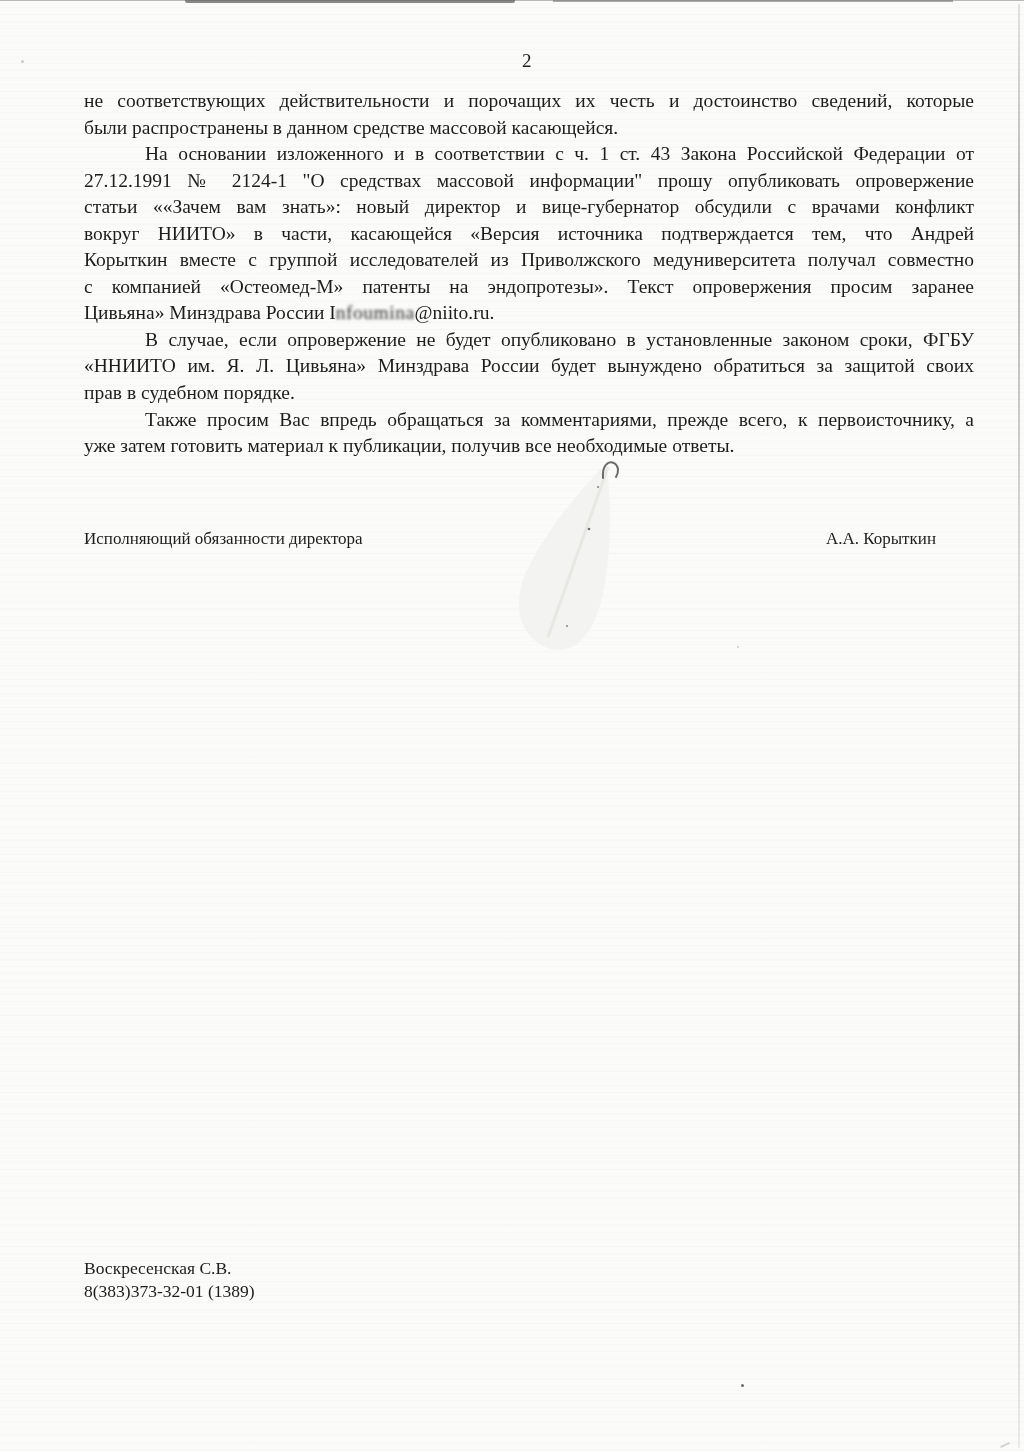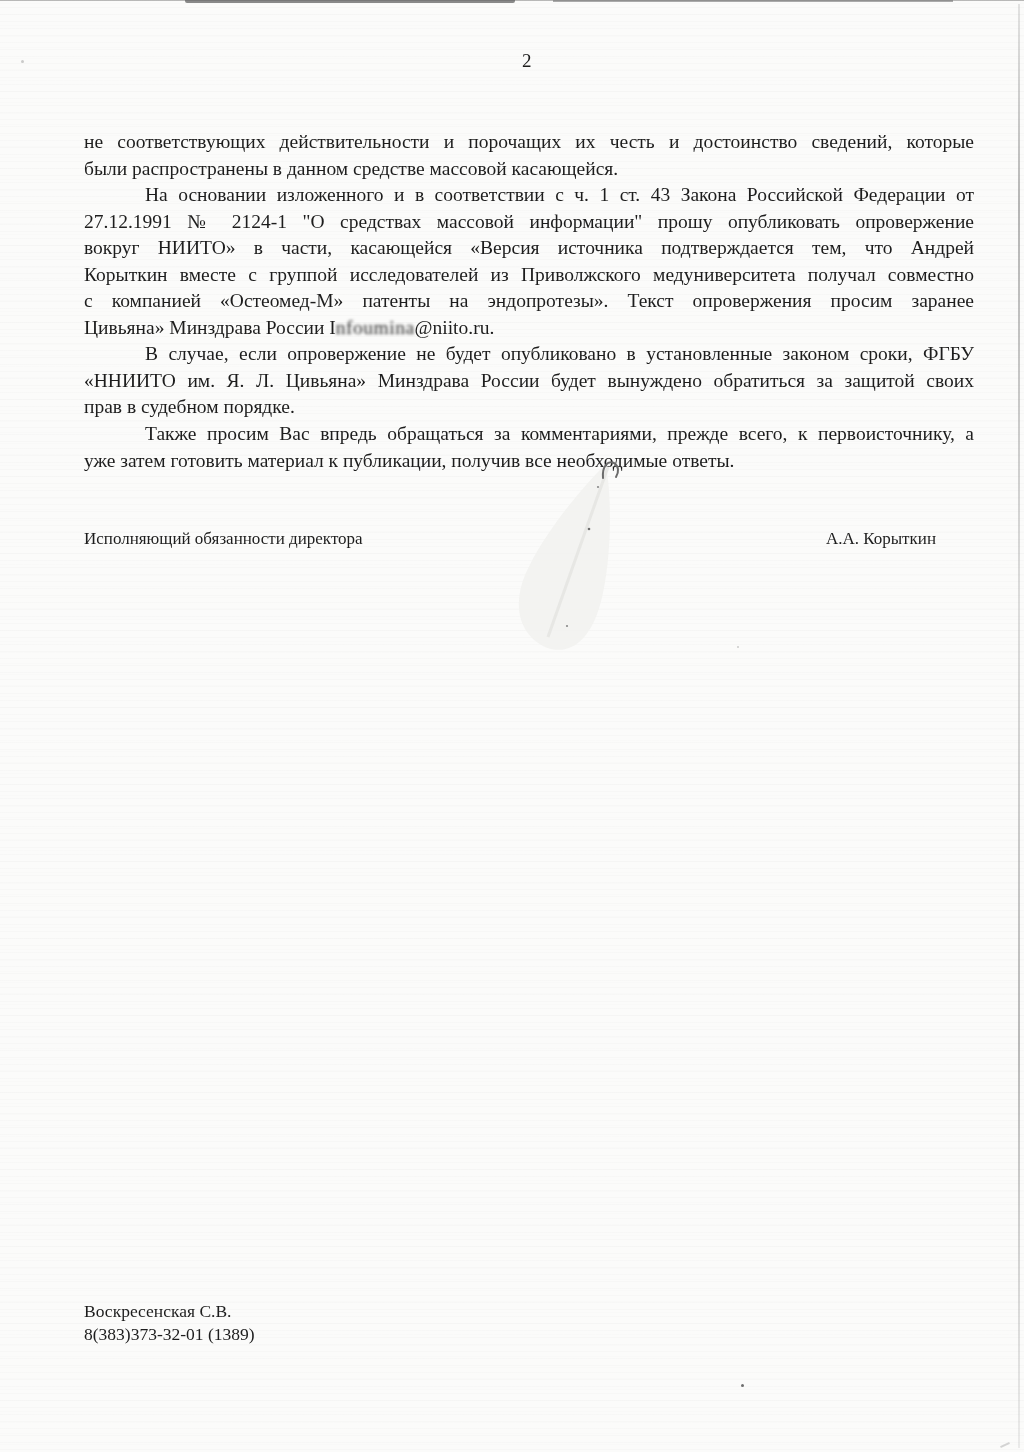--- a/index.html
+++ b/index.html
@@ -55,21 +55,20 @@
   
   .page-number {
     position: absolute; top: 50px; left: 30px; width: 994px;
     text-align: center; font-size: 19px; letter-spacing: 0.5px;
   }
 
   
   .body-text {
     position: absolute; left: 84px; top: 88px; width: 890px;
     font-size: 19.5px;
-    margin-top: 41px;
   }
   .line {
     line-height: 26.55px; height: 26.55px;
     white-space: nowrap;
   }
   .line.jst { text-align: justify; text-align-last: justify; }
   .line.ind { text-indent: 61px; }
 
   .email { text-underline-offset: 3px; }
   .email .blur-part { filter: blur(1.7px); letter-spacing: 0.5px; color: #2c2c2c; }
@@ -81,21 +80,21 @@
 
   
   .sig-row {
     position: absolute; left: 84px; top: 526px; width: 852px;
     display: flex; justify-content: space-between;
     font-size: 17px; line-height: 26px;
   }
 
   
   .footer {
-    position: absolute; left: 84px; top: 1300px;
+    position: absolute; left: 84px; top: 1257px;
     font-size: 17.5px; line-height: 23px;
   }
 </style>
 </head>
 <body>
 
 <div class="page">
 
   <div class="top-hairline"></div>
   <div class="top-seg-a"></div>
@@ -109,20 +108,21 @@
   <div class="page-number">2</div>
 
   <div class="body-text">
     <div class="para">
         <div class="line jst">не соответствующих действительности и порочащих их честь и достоинство сведений, которые</div>
         <div class="line">были распространены в данном средстве массовой касающейся.</div>
       </div>
     <div class="para">
         <div class="line jst ind">На основании изложенного и в соответствии с ч. 1 ст. 43 Закона Российской Федерации от</div>
         <div class="line jst">27.12.1991 № 2124-1 "О средствах массовой информации" прошу опубликовать опровержение</div>
+        <div class="line jst">статьи ««Зачем вам знать»: новый директор и вице-губернатор обсудили с врачами конфликт</div>
         <div class="line jst">вокруг НИИТО» в части, касающейся  «Версия источника подтверждается тем, что Андрей</div>
         <div class="line jst">Корыткин вместе с группой исследователей из Приволжского медуниверситета получал совместно</div>
         <div class="line jst">с компанией «Остеомед-М» патенты на эндопротезы». Текст опровержения просим заранее</div>
       </div>
     <div class="line"><span>Цивьяна» Минздрава России </span><span class="email"><span>I</span><span class="blur-part">nfoumina</span><span>@niito.ru</span></span><span>.</span></div>
     <div class="para">
         <div class="line jst ind">В случае, если опровержение не будет опубликовано в установленные законом сроки, ФГБУ</div>
         <div class="line jst">«ННИИТО им. Я. Л. Цивьяна» Минздрава России будет вынуждено обратиться за защитой своих</div>
         <div class="line">прав в судебном порядке.</div>
       </div>

